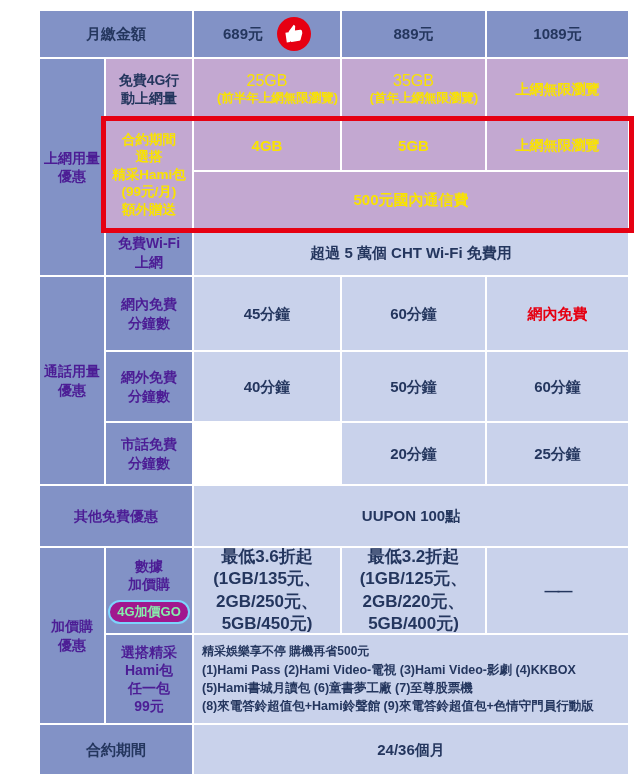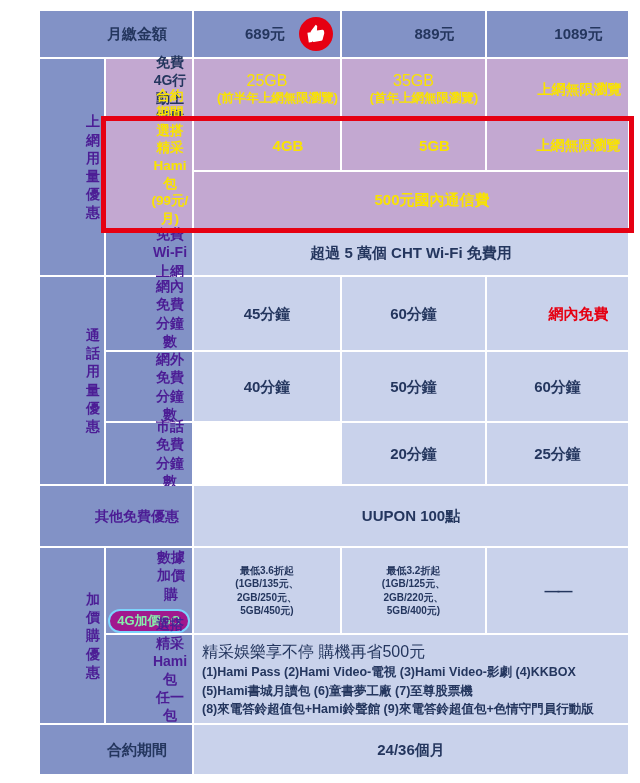--- a/index.html
+++ b/index.html
@@ -22,44 +22,44 @@
   .row-flex{flex-direction:row;gap:14px;}
   .bg-blue{background:#8292c6;}
   .bg-pink{background:#c3a8d1;}
   .bg-light{background:#c9d2eb;}
   .t-navy{color:#24365e;}
   .t-white{color:#4c1d95;}
   .t-yellow{color:#f9e300;}
   .t-red{color:#e60012;}
   .fs15{font-size:15px;}
   .fs14{font-size:14px;}
-  .bold{font-weight:bold;padding-left:44px;}
+  .bold{font-weight:bold;}
   .semibold{font-weight:600;}
   .main-val{font-size:16px;font-weight:normal;line-height:1.25;}
   .sub-val{font-size:12.5px;font-weight:bold;line-height:1.25;padding-left:21px;}
   .thumb{
     width:34px;height:34px;border-radius:50%;background:#e60012;
     display:flex;align-items:center;justify-content:center;flex:0 0 auto;
   }
   .thumb svg{width:20px;height:20px;transform:rotate(-8deg);}
   .badge{
     margin-top:6px;font-size:13px;font-weight:bold;color:#86efac;
     background:#a1188e;border:2px solid #7dd3fc;border-radius:14px;
     padding:1px 7px;line-height:1.4;white-space:nowrap;
   }
   .red-box{
     position:absolute;left:101px;top:116px;width:533px;height:117px;
     border:5px solid #e60012;box-sizing:border-box;pointer-events:none;z-index:5;
   }
   .hami-cell{
     align-items:flex-start;text-align:left;padding:6px 8px;line-height:1.45;
   }
-  .hami-title{font-size:16px;font-weight:normal;}
+  .hami-title{font-size:12px;font-weight:bold;}
   .hami-items{font-size:12.5px;font-weight:600;}
-  .addon-val{font-size:10px;font-weight:600;line-height:1.32;}
+  .addon-val{font-size:17px;font-weight:600;line-height:1.32;}
   .dash{font-weight:bold;font-size:15px;letter-spacing:-2px;}
 </style>
 </head>
 <body>
 
 <div class="page">
   <div class="table">
 
     <div class="cell bg-blue t-navy fs15 bold" style="grid-area:1/1/2/3">月繳金額</div>
     <div class="cell bg-blue row-flex" style="grid-area:1/3/2/4">

